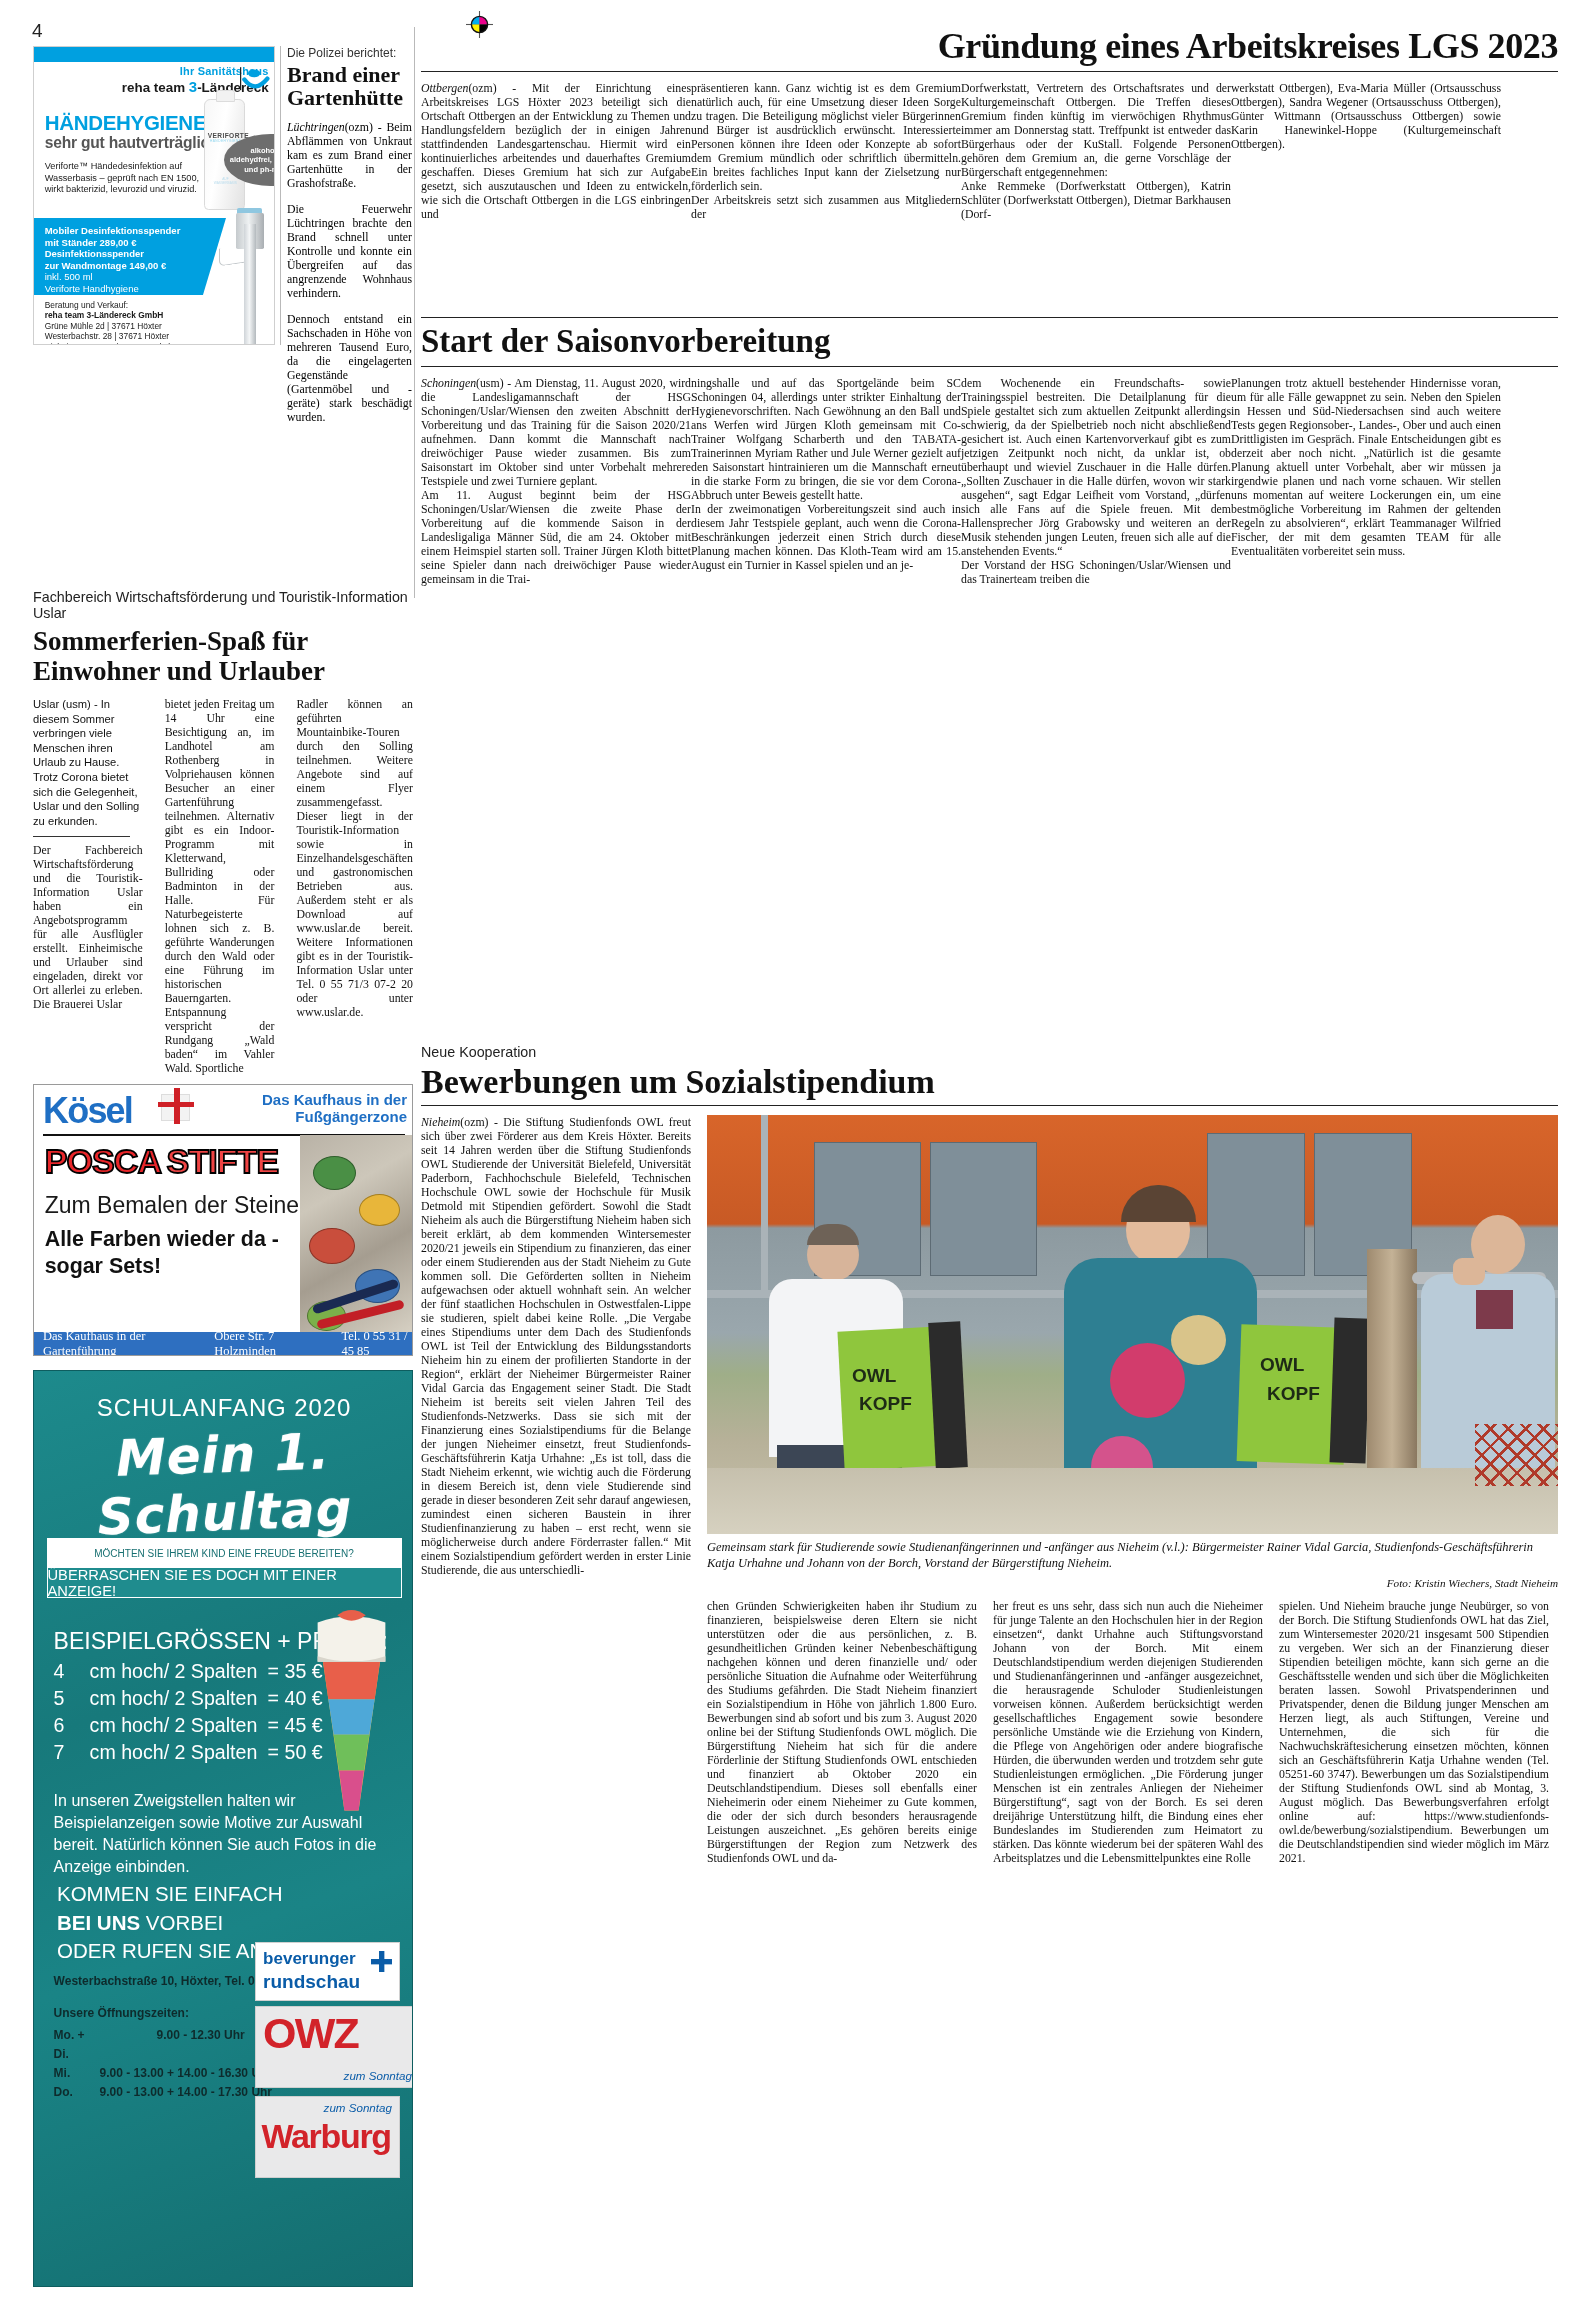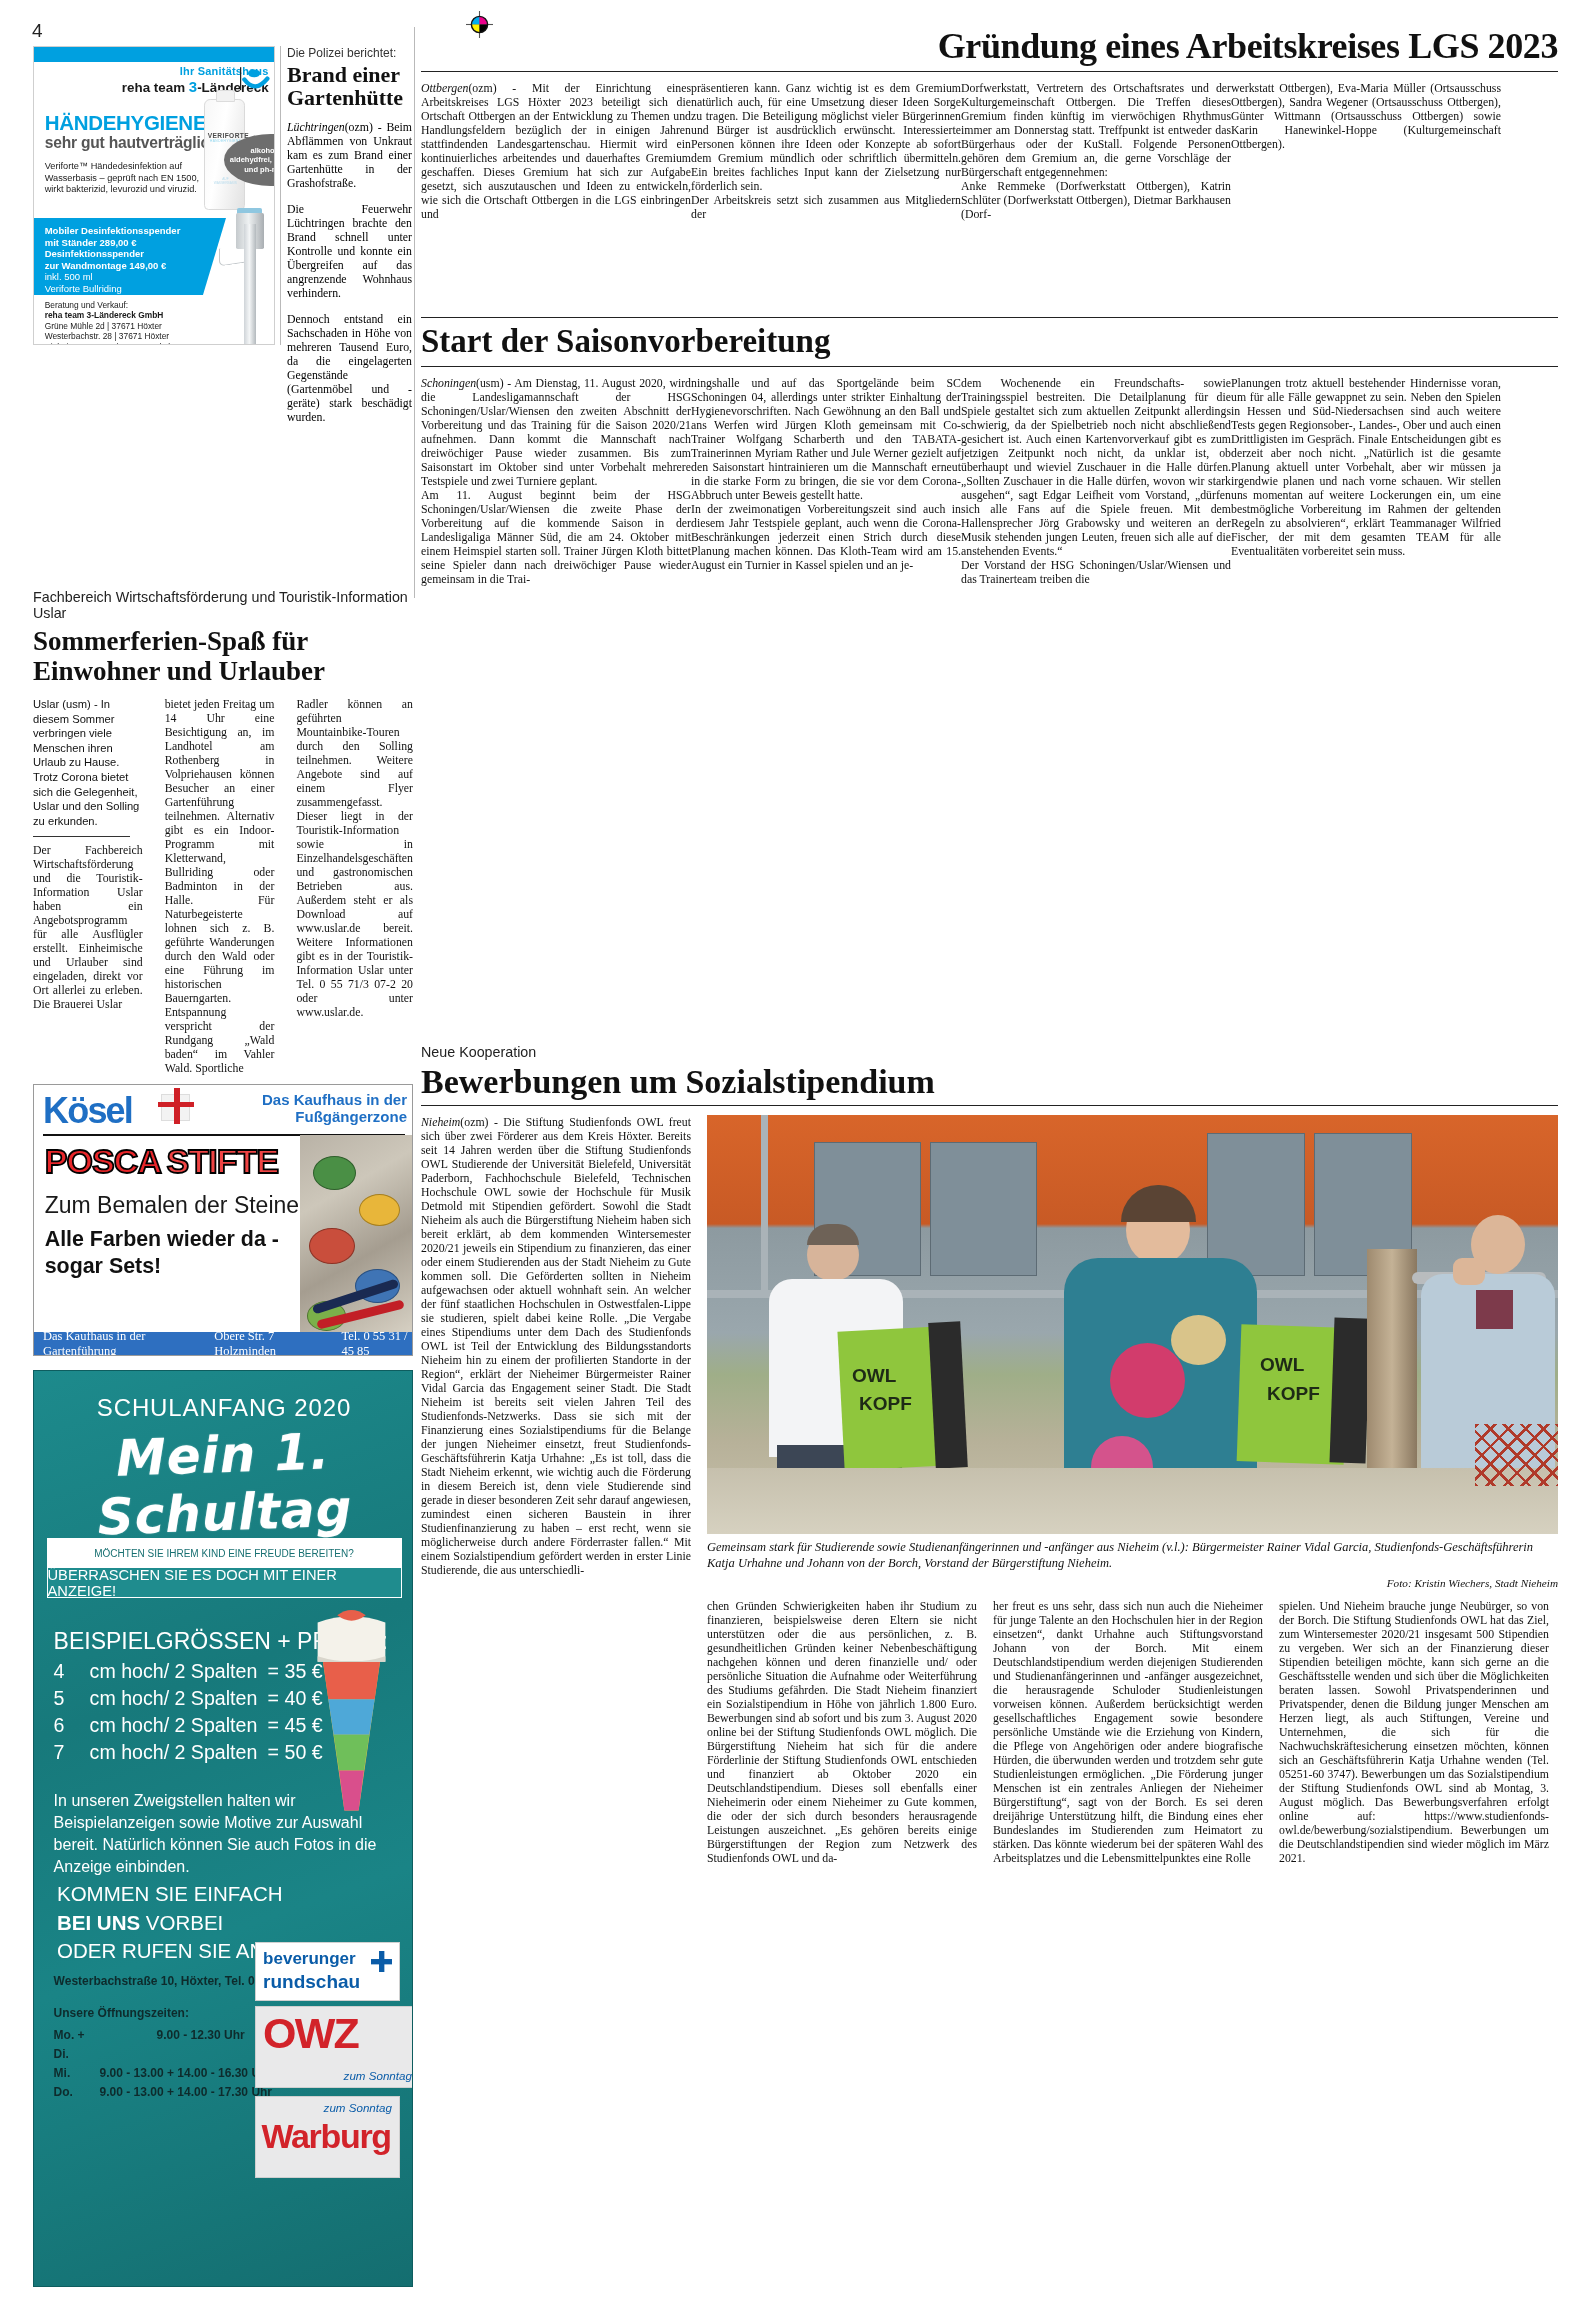--- a/index.html
+++ b/index.html
@@ -243,21 +243,21 @@
       <div class="disp-pole"></div>
     </div>
 
     <div class="reha-blue-band"></div>
     <div class="reha-price">
       <div>Mobiler Desinfektionsspender</div>
       <div>mit Ständer  289,00 €</div>
       <div>Desinfektionsspender</div>
       <div>zur Wandmontage 149,00 €</div>
       <div class="thin">inkl. 500 ml</div>
-      <div class="thin">Veriforte Bullriding</div>
+      <div class="thin">Veriforte Handhygiene</div>
     </div>
 
     <div class="reha-contact">
       <div>Beratung und Verkauf:</div>
       <div><b>reha team 3-Ländereck GmbH</b></div>
       <div>Grüne Mühle 2d | 37671 Höxter</div>
       <div>Westerbachstr. 28 | 37671 Höxter</div>
       <div>Nieheimer Str. 16a | 33034 Brakel</div>
     </div>
   </div>

